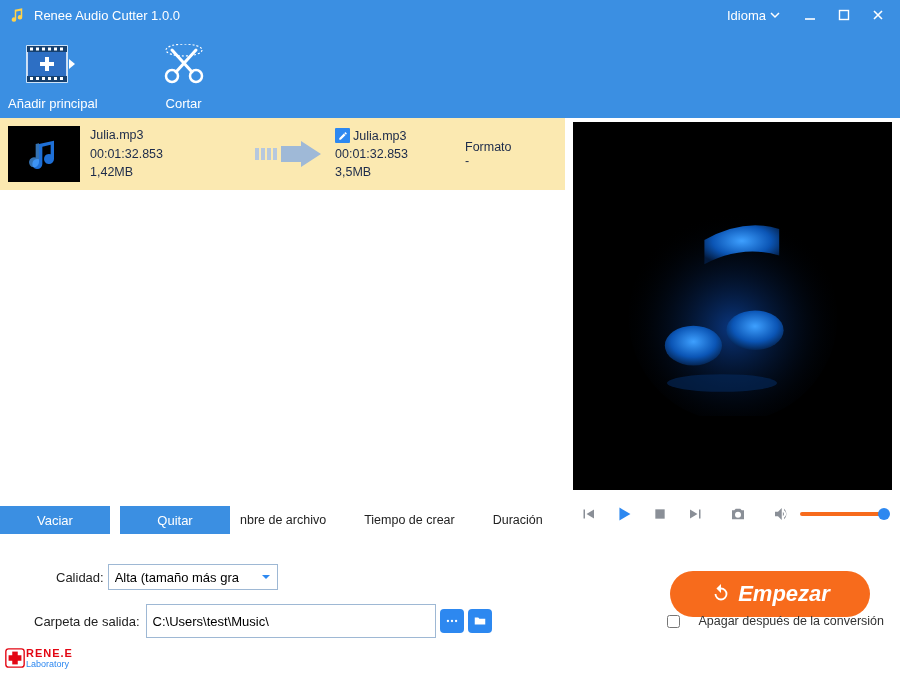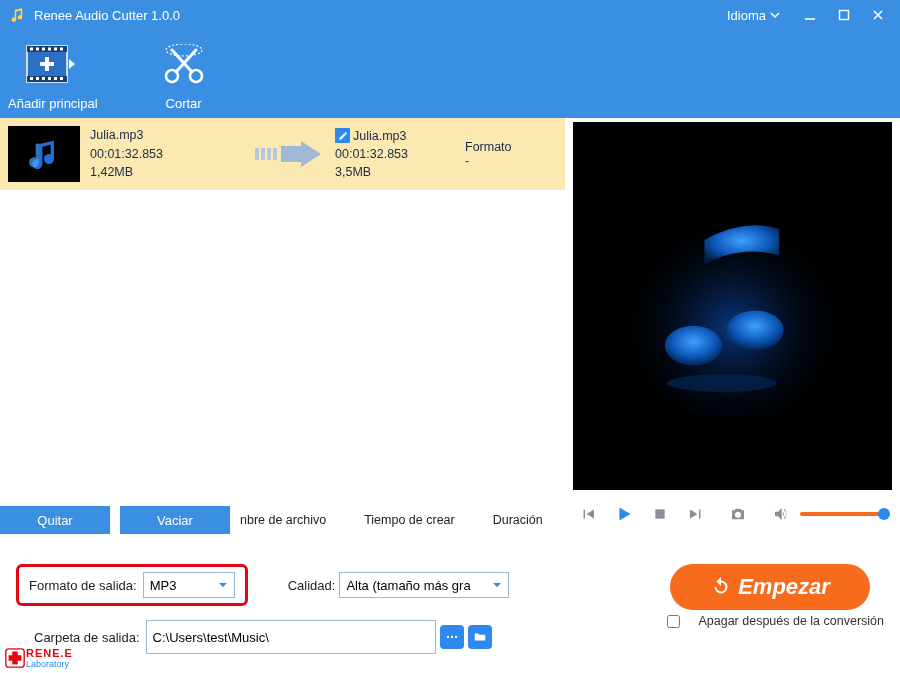--- a/index.html
+++ b/index.html
@@ -44,21 +44,21 @@
 .ctrl { width: 22px; height: 22px; display: flex; align-items: center; justify-content: center; cursor: pointer; }
 .vol-row { display: flex; align-items: center; gap: 8px; margin-left: auto; }
 .vol-track { width: 88px; height: 4px; background: #f76b1c; position: relative; border-radius: 2px; }
 .vol-thumb { position: absolute; right: -2px; top: -4px; width: 12px; height: 12px; border-radius: 50%; background: #2d88f0; }
 
 .bottom { position: absolute; left: 0; right: 0; bottom: 0; height: 135px; padding: 26px 16px 10px 16px; }
 .row { display: flex; align-items: center; margin-bottom: 14px; }
 .lbl { font-size: 13px; color: #222; white-space: nowrap; }
 .select-box { height: 26px; border: 1px solid #9eb8d4; background: #fff; display: flex; align-items: center; padding: 0 6px; font-size: 13px; justify-content: space-between; cursor: pointer; }
 .fmt-group { display: flex; align-items: center; gap: 6px; border: 3px solid #e30613; border-radius: 6px; padding: 5px 10px; }
-.empezar { position: absolute; right: 30px; top: 26px; width: 200px; height: 46px; background: #f76b1c; border-radius: 23px; display: flex; align-items: center; justify-content: center; color: #fff; font-size: 22px; font-style: italic; font-weight: 600; cursor: pointer; gap: 6px; }
+.empezar { position: absolute; right: 30px; top: 33px; width: 200px; height: 46px; background: #f76b1c; border-radius: 23px; display: flex; align-items: center; justify-content: center; color: #fff; font-size: 22px; font-style: italic; font-weight: 600; cursor: pointer; gap: 6px; }
 .folder-input { flex: 1; height: 26px; border: 1px solid #9eb8d4; padding: 16px 6px; font-size: 13px; outline: none; max-width: 290px; }
 .icon-btn { width: 24px; height: 24px; background: #2d88f0; border-radius: 4px; display: flex; align-items: center; justify-content: center; cursor: pointer; margin-left: 4px; }
 .check-row { position: absolute; right: 16px; top: 76px; display: flex; align-items: center; gap: 18px; font-size: 12.5px; color: #333; }
 .brand { position: absolute; left: 4px; bottom: 4px; display: flex; align-items: center; font-size: 11px; }
 .brand-main { color: #e30613; font-weight: 700; letter-spacing: 1px; }
 .brand-sub { color: #2d88f0; font-size: 9px; }
 </style>
 </head>
 <body>
 
@@ -174,22 +174,22 @@
           <span>00:01:32.853</span>
           <span>3,5MB</span>
         </div>
         <div class="state-col">
           <span>Formato</span>
           <span>-</span>
         </div>
       </div>
     </div>
     <div class="list-footer">
+      <button class="pill-btn">Vaciar</button>
       <button class="pill-btn">Quitar</button>
-      <button class="pill-btn">Vaciar</button>
       <span class="ft-label">nbre de archivo</span>
       <span style="flex:0 0 18px"></span>
       <span class="ft-label">Tiempo de crear</span>
       <span style="flex:0 0 18px"></span>
       <span class="ft-label">Duración</span>
     </div>
   </div>
 
   <div class="preview-panel">
     <div class="preview-box">
@@ -250,29 +250,20 @@
         <div class="vol-track">
             <div class="vol-thumb"></div>
           </div>
       </div>
     </div>
   </div>
 </div>
 
 <div class="bottom">
   <div class="row">
-    <div class="fmt-group">
-      <span class="lbl">Formato de salida:</span>
-      <div class="select-box" style="width:92px">
-        <span>MP3</span>
-        <svg width="10" height="10" viewBox="0 0 10 10">
-            <path d="M1 3l4 4 4-4" fill="#2d88f0"></path>
-          </svg>
-      </div>
-    </div>
     <span style="width:40px"></span>
     <span class="lbl">Calidad:</span>
     <div class="select-box" style="width:170px;margin-left:4px;overflow:hidden">
       <span style="white-space:nowrap;overflow:hidden">Alta (tamaño más gra</span>
       <svg width="10" height="10" viewBox="0 0 10 10">
           <path d="M1 3l4 4 4-4" fill="#2d88f0"></path>
         </svg>
     </div>
   </div>
 

